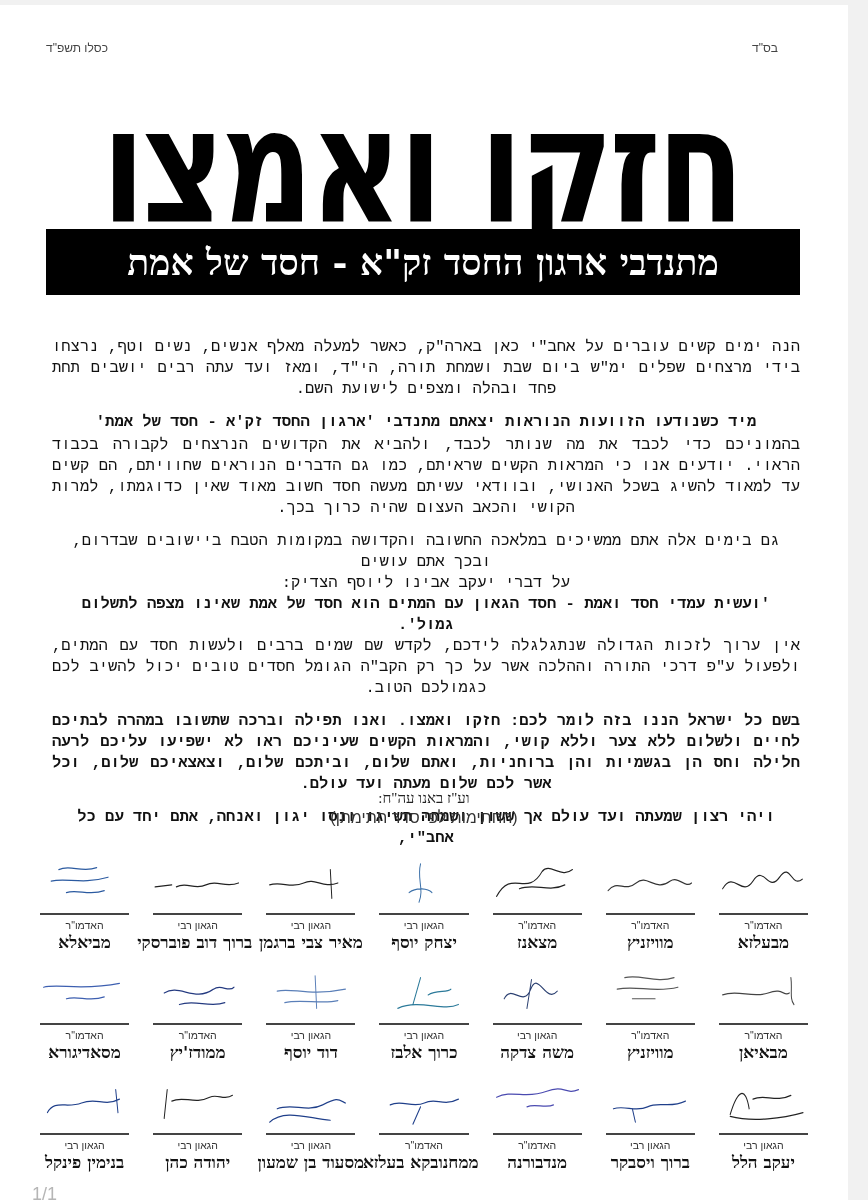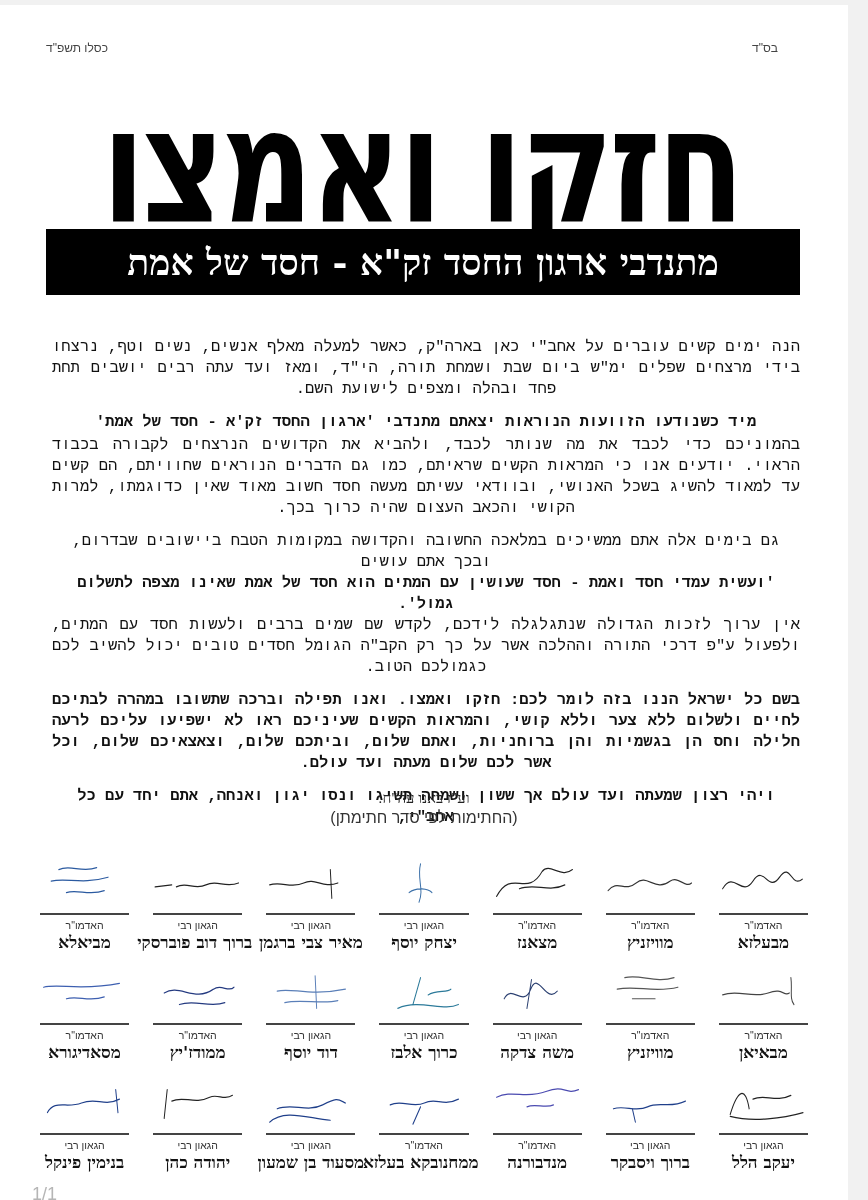--- a/index.html
+++ b/index.html
@@ -126,21 +126,22 @@
 
     <div class="title">חזקו ואמצו</div>
 
     <div class="banner">מתנדבי ארגון החסד זק"א - חסד של אמת</div>
 
     <div class="body">
       <p class="just gap">הנה ימים קשים עוברים על אחב"י כאן בארה"ק, כאשר למעלה מאלף אנשים, נשים וטף, נרצחו בידי מרצחים שפלים ימ"ש ביום שבת ושמחת תורה, הי"ד, ומאז ועד עתה רבים יושבים תחת פחד ובהלה ומצפים לישועת השם.</p>
       <p class="b" style="margin-bottom:2px">מיד כשנודעו הזוועות הנוראות יצאתם מתנדבי 'ארגון החסד זק'א - חסד של אמת'</p>
       <p class="just gap">בהמוניכם כדי לכבד את מה שנותר לכבד, ולהביא את הקדושים הנרצחים לקבורה בכבוד הראוי. יודעים אנו כי המראות הקשים שראיתם, כמו גם הדברים הנוראים שחוויתם, הם קשים עד למאוד להשיג בשכל האנושי, ובוודאי עשיתם מעשה חסד חשוב מאוד שאין כדוגמתו, למרות הקושי והכאב העצום שהיה כרוך בכך.</p>
       <p style="margin-bottom:0">גם בימים אלה אתם ממשיכים במלאכה החשובה והקדושה במקומות הטבח ביישובים שבדרום, ובכך אתם עושים</p>
-      <p class="b" style="margin-bottom:0">'ועשית עמדי חסד ואמת - חסד שעושין עם המתים הוא חסד של אמת שאינו מצפה לתשלום גמול'.</p>
+      <p style="margin-bottom:0">על דברי יעקב אבינו ליוסף הצדיק:</p>
+      <p class="b" style="margin-bottom:0">'ועשית עמדי חסד ואמת - חסד הגאון עם המתים הוא חסד של אמת שאינו מצפה לתשלום גמול'.</p>
       <p class="just gap">אין ערוך לזכות הגדולה שנתגלגלה לידכם, לקדש שם שמים ברבים ולעשות חסד עם המתים, ולפעול ע"פ דרכי התורה וההלכה אשר על כך רק הקב"ה הגומל חסדים טובים יכול להשיב לכם כגמולכם הטוב.</p>
       <p class="b just gap">בשם כל ישראל הננו בזה לומר לכם: חזקו ואמצו. ואנו תפילה וברכה שתשובו במהרה לבתיכם לחיים ולשלום ללא צער וללא קושי, והמראות הקשים שעיניכם ראו לא ישפיעו עליכם לרעה חלילה וחס הן בגשמיות והן ברוחניות, ואתם שלום, וביתכם שלום, וצאצאיכם שלום, וכל אשר לכם שלום מעתה ועד עולם.</p>
       <p class="b" style="margin-bottom:0">ויהי רצון שמעתה ועד עולם אך ששון ושמחה תשיגו ונסו יגון ואנחה, אתם יחד עם כל אחב"י,</p>
     </div>
 
     <div class="closing">
       <div class="c1">וע"ז באנו עה"ח:</div>
       <div class="c2">(החתימות לפי סדר חתימתן)</div>
     </div>
 

